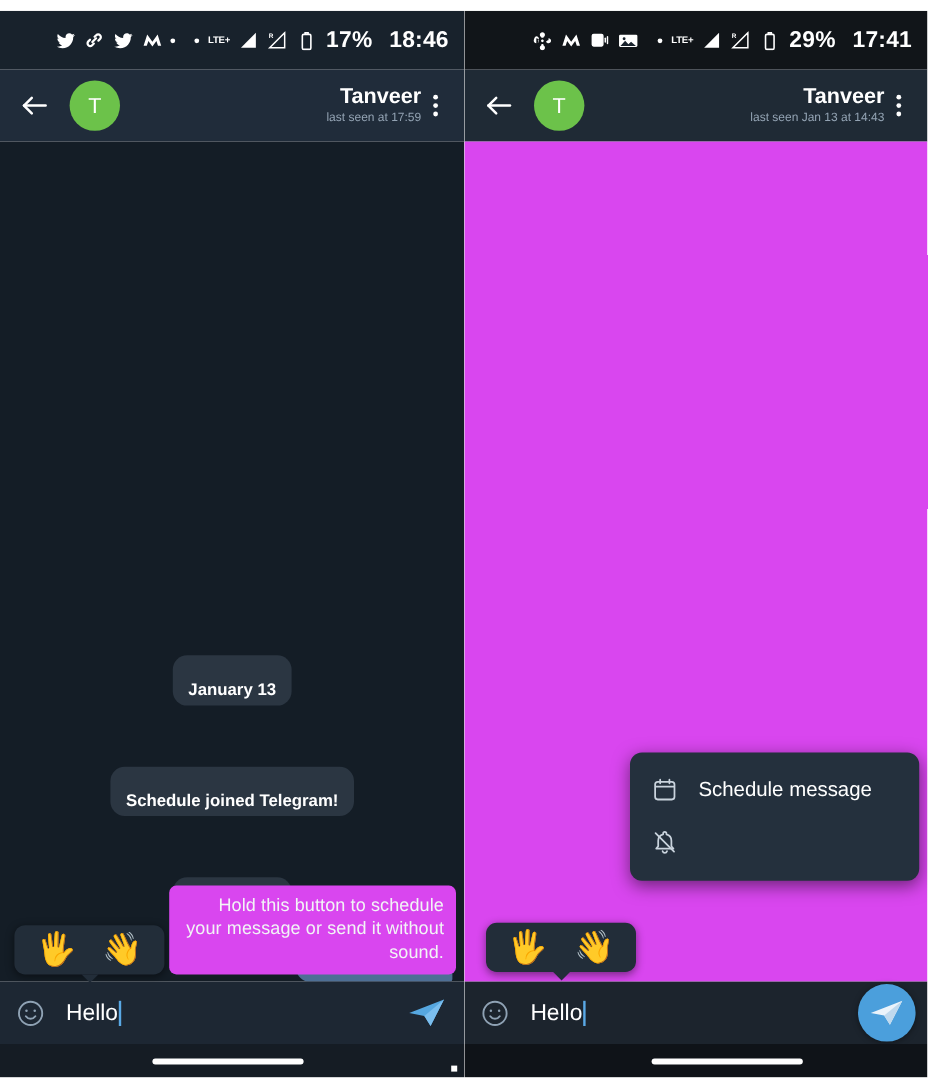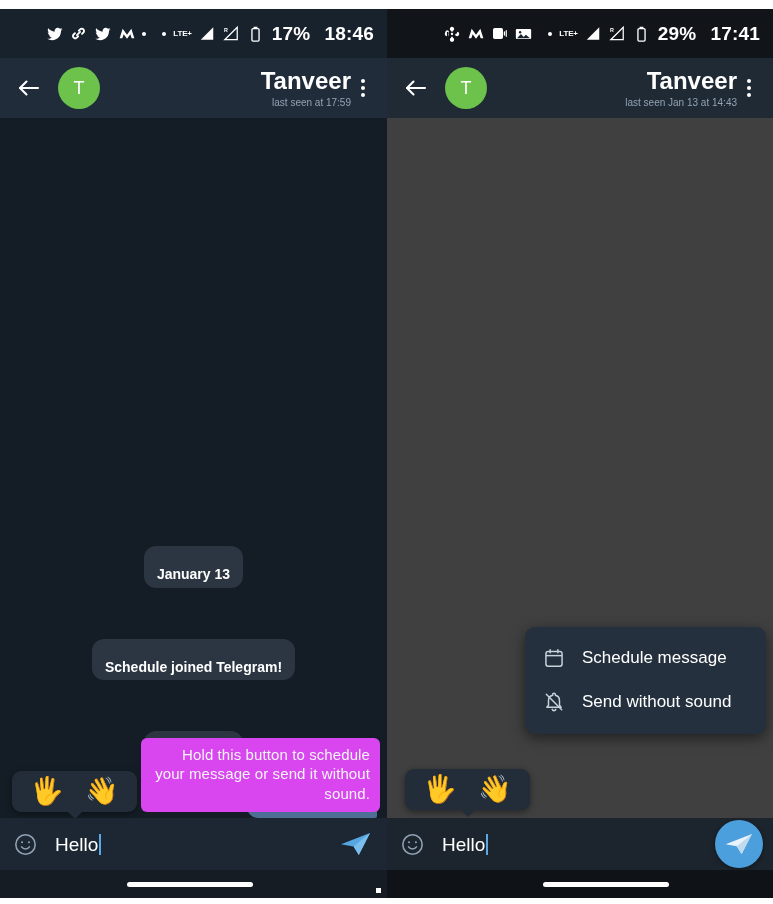--- a/index.html
+++ b/index.html
@@ -141,21 +141,21 @@
   .header-texts {
     margin-left: 14px;
     flex: 1 1 auto;
     min-width: 0;
     display: flex;
     flex-direction: column;
     justify-content: center;
   }
   .header-title {
     color: #ffffff;
-    font-size: 24px;
+    font-size: 18px;
     font-weight: bold;
     line-height: 1.15;
     white-space: nowrap;
   }
   .header-subtitle {
     color: #93a3b3;
     font-size: 10px;
     line-height: 1.25;
     margin-top: 2px;
     white-space: nowrap;
@@ -180,21 +180,21 @@
   .chat-body {
     position: relative;
     flex: 1 1 auto;
     min-height: 0;
     display: flex;
     flex-direction: column;
     justify-content: flex-end;
     padding-bottom: 0;
   }
   .panel-left .chat-body  { background: #141d26; }
-  .panel-right .chat-body { background: #404040; text-decoration: underline; }
+  .panel-right .chat-body { background: #d946ef; text-decoration: underline; }
 
   .chip-row {
     display: flex;
     justify-content: center;
     margin-bottom: 9px;
   }
   .chip {
     background: #2b3642;
     color: #ffffff;
     font-size: 14px;
@@ -649,21 +649,20 @@
             <span class="mi-label">Schedule message</span>
           </div>
           <div class="menu-item">
             <span class="mi-icon">
               <svg width="22" height="22" viewBox="0 0 24 24" fill="none" stroke="currentColor" stroke-width="1.6" stroke-linecap="round" stroke-linejoin="round">
                   <path d="M18 15.5v-5a6 6 0 00-4.5-5.8V4a1.5 1.5 0 10-3 0v.7A6 6 0 006 10.5v5l-1.8 2.2h15.6z"></path>
                   <path d="M10 20a2.1 2.1 0 004 0"></path>
                   <path d="M3.6 3.6l16.8 16.8"></path>
                 </svg>
             </span>
-            <span class="mi-label">Send without sound</span>
           </div>
         </div>
 
         <div class="emoji-popup emoji-popup-right">
           <span class="emoji">🖐️</span>
           <span class="emoji">👋</span>
         </div>
       </div>
 
       <div class="input-bar">

